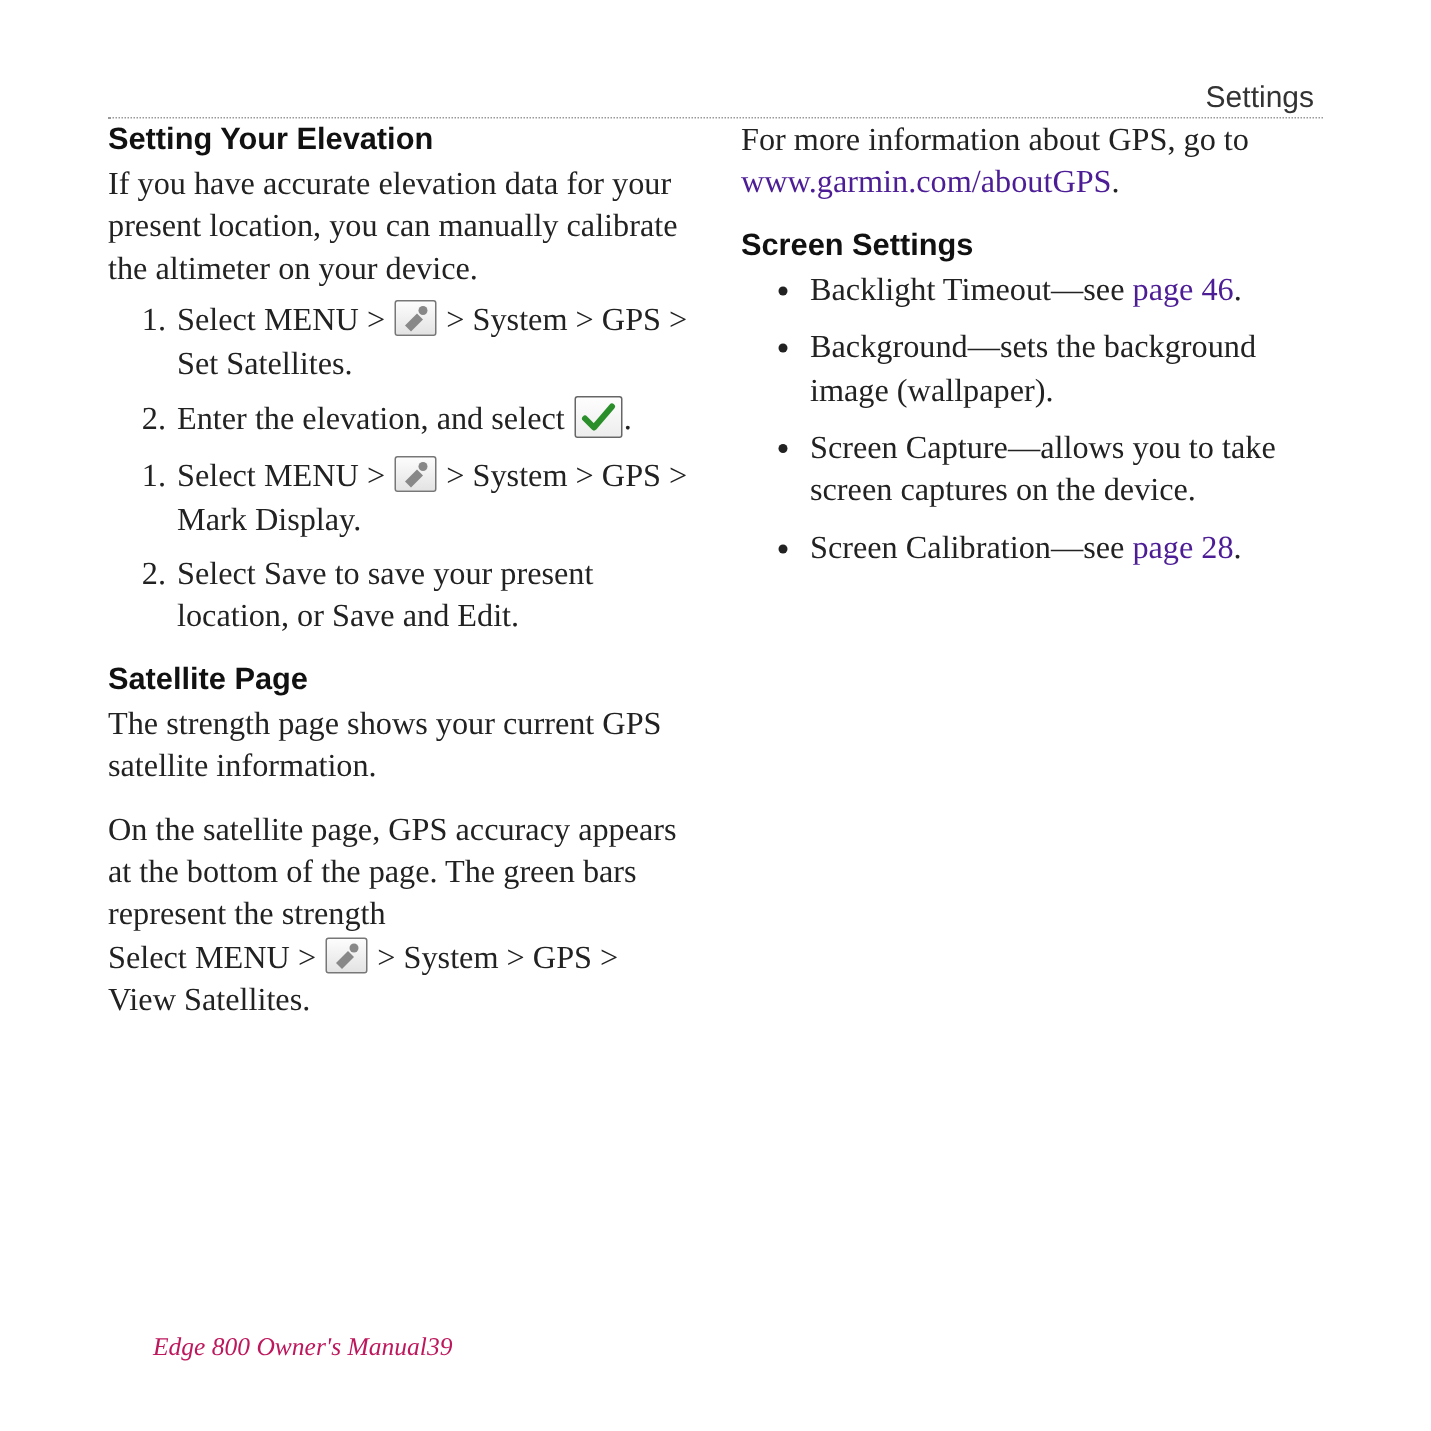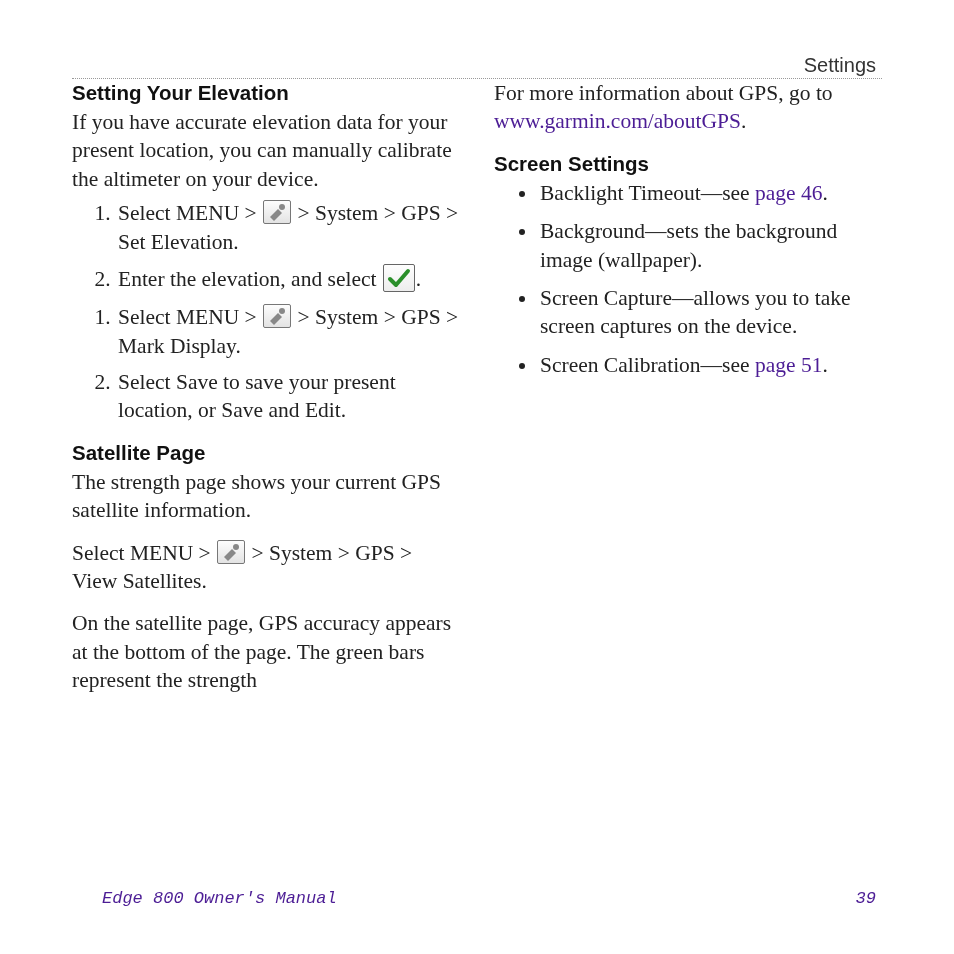--- a/index.html
+++ b/index.html
@@ -103,46 +103,45 @@
   .check-box svg {
     position: absolute;
     inset: 0;
   }
   .footer {
     position: absolute;
     left: 102px;
     right: 78px;
     bottom: 46px;
     display: flex;
-    justify-content: space-between;
-    font-family: Liberation Mono, monospace;
+    font-family: Liberation Serif, serif;
     font-style: italic;
     font-size: 17px;
-    color: #4c1d95;
+    color: #be185d;
   }
 </style>
 </head>
 <body>
 
 <div class="page">
   <div class="header-label">Settings</div>
   <div class="header-line"></div>
 
   <div class="columns">
 
     <div class="col">
 
       <div class="section-title">Setting Your Elevation</div>
       <p class="tight">If you have accurate elevation data for your present location, you can manually calibrate the altimeter on your device.</p>
       <ol>
         <li>
           <span>Select </span><b>MENU</b><span> &gt; </span><span class="icon-box"><svg viewBox="0 0 26 22">
                 <path d="M6 16 L14 8 L18 12 L10 20 Z" fill="#888"></path>
                 <circle cx="18" cy="6" r="3" fill="#888"></circle>
-              </svg></span><span> &gt; </span><b>System</b><span> &gt; </span><b>GPS</b><span> &gt; </span><b>Set Elevation</b><span>.</span>
+              </svg></span><span> &gt; </span><b>System</b><span> &gt; </span><b>GPS</b><span> &gt; </span><b>Set Satellites</b><span>.</span>
         </li>
         <li>
           <span>Enter the elevation, and select </span><span class="check-box"><svg viewBox="0 0 30 26">
                 <path d="M6 14 L12 20 L24 6" stroke="#2a8f2a" stroke-width="4" fill="none" stroke-linecap="round" stroke-linejoin="round"></path>
               </svg></span><span>.</span>
         </li>
       </ol>
 
       <ol>
         <li>
@@ -151,48 +150,48 @@
                 <circle cx="18" cy="6" r="3" fill="#888"></circle>
               </svg></span><span> &gt; </span><b>System</b><span> &gt; </span><b>GPS</b><span> &gt; </span><b>Mark Display</b><span>.</span>
         </li>
         <li>
           <span>Select </span><b>Save</b><span> to save your present location, or </span><b>Save and Edit</b><span>.</span>
         </li>
       </ol>
 
       <div class="section-title gap-top">Satellite Page</div>
       <p>The strength page shows your current GPS satellite information.</p>
+      <p style="margin-bottom:0;">On the satellite page, GPS accuracy appears at the bottom of the page. The green bars represent the strength</p>
       <p>
         <span>Select </span><b>MENU</b><span> &gt; </span><span class="icon-box"><svg viewBox="0 0 26 22">
               <path d="M6 16 L14 8 L18 12 L10 20 Z" fill="#888"></path>
               <circle cx="18" cy="6" r="3" fill="#888"></circle>
             </svg></span><span> &gt; </span><b>System</b><span> &gt; </span><b>GPS</b><span> &gt; </span><b>View Satellites</b><span>.</span>
       </p>
-      <p style="margin-bottom:0;">On the satellite page, GPS accuracy appears at the bottom of the page. The green bars represent the strength</p>
     </div>
 
     <div class="col">
       <p>
         <span>For more information about GPS, go to </span><a href="#" class="link">www.garmin.com/aboutGPS</a><span>.</span>
       </p>
 
       <div class="section-title gap-top">Screen Settings</div>
 
       <ul>
         <li>
           <b>Backlight Timeout</b><span>—see </span><a href="#" class="link">page 46</a><span>.</span>
         </li>
         <li>
           <b>Background</b><span>—sets the background image (wallpaper).</span>
         </li>
         <li>
           <b>Screen Capture</b><span>—allows you to take screen captures on the device.</span>
         </li>
         <li>
-          <b>Screen Calibration</b><span>—see </span><a href="#" class="link">page 51</a><span>.</span>
+          <b>Screen Calibration</b><span>—see </span><a href="#" class="link">page 28</a><span>.</span>
         </li>
       </ul>
     </div>
   </div>
 
   <div class="footer">
     <span>Edge 800 Owner's Manual</span>
     <span>39</span>
   </div>
 </div>

